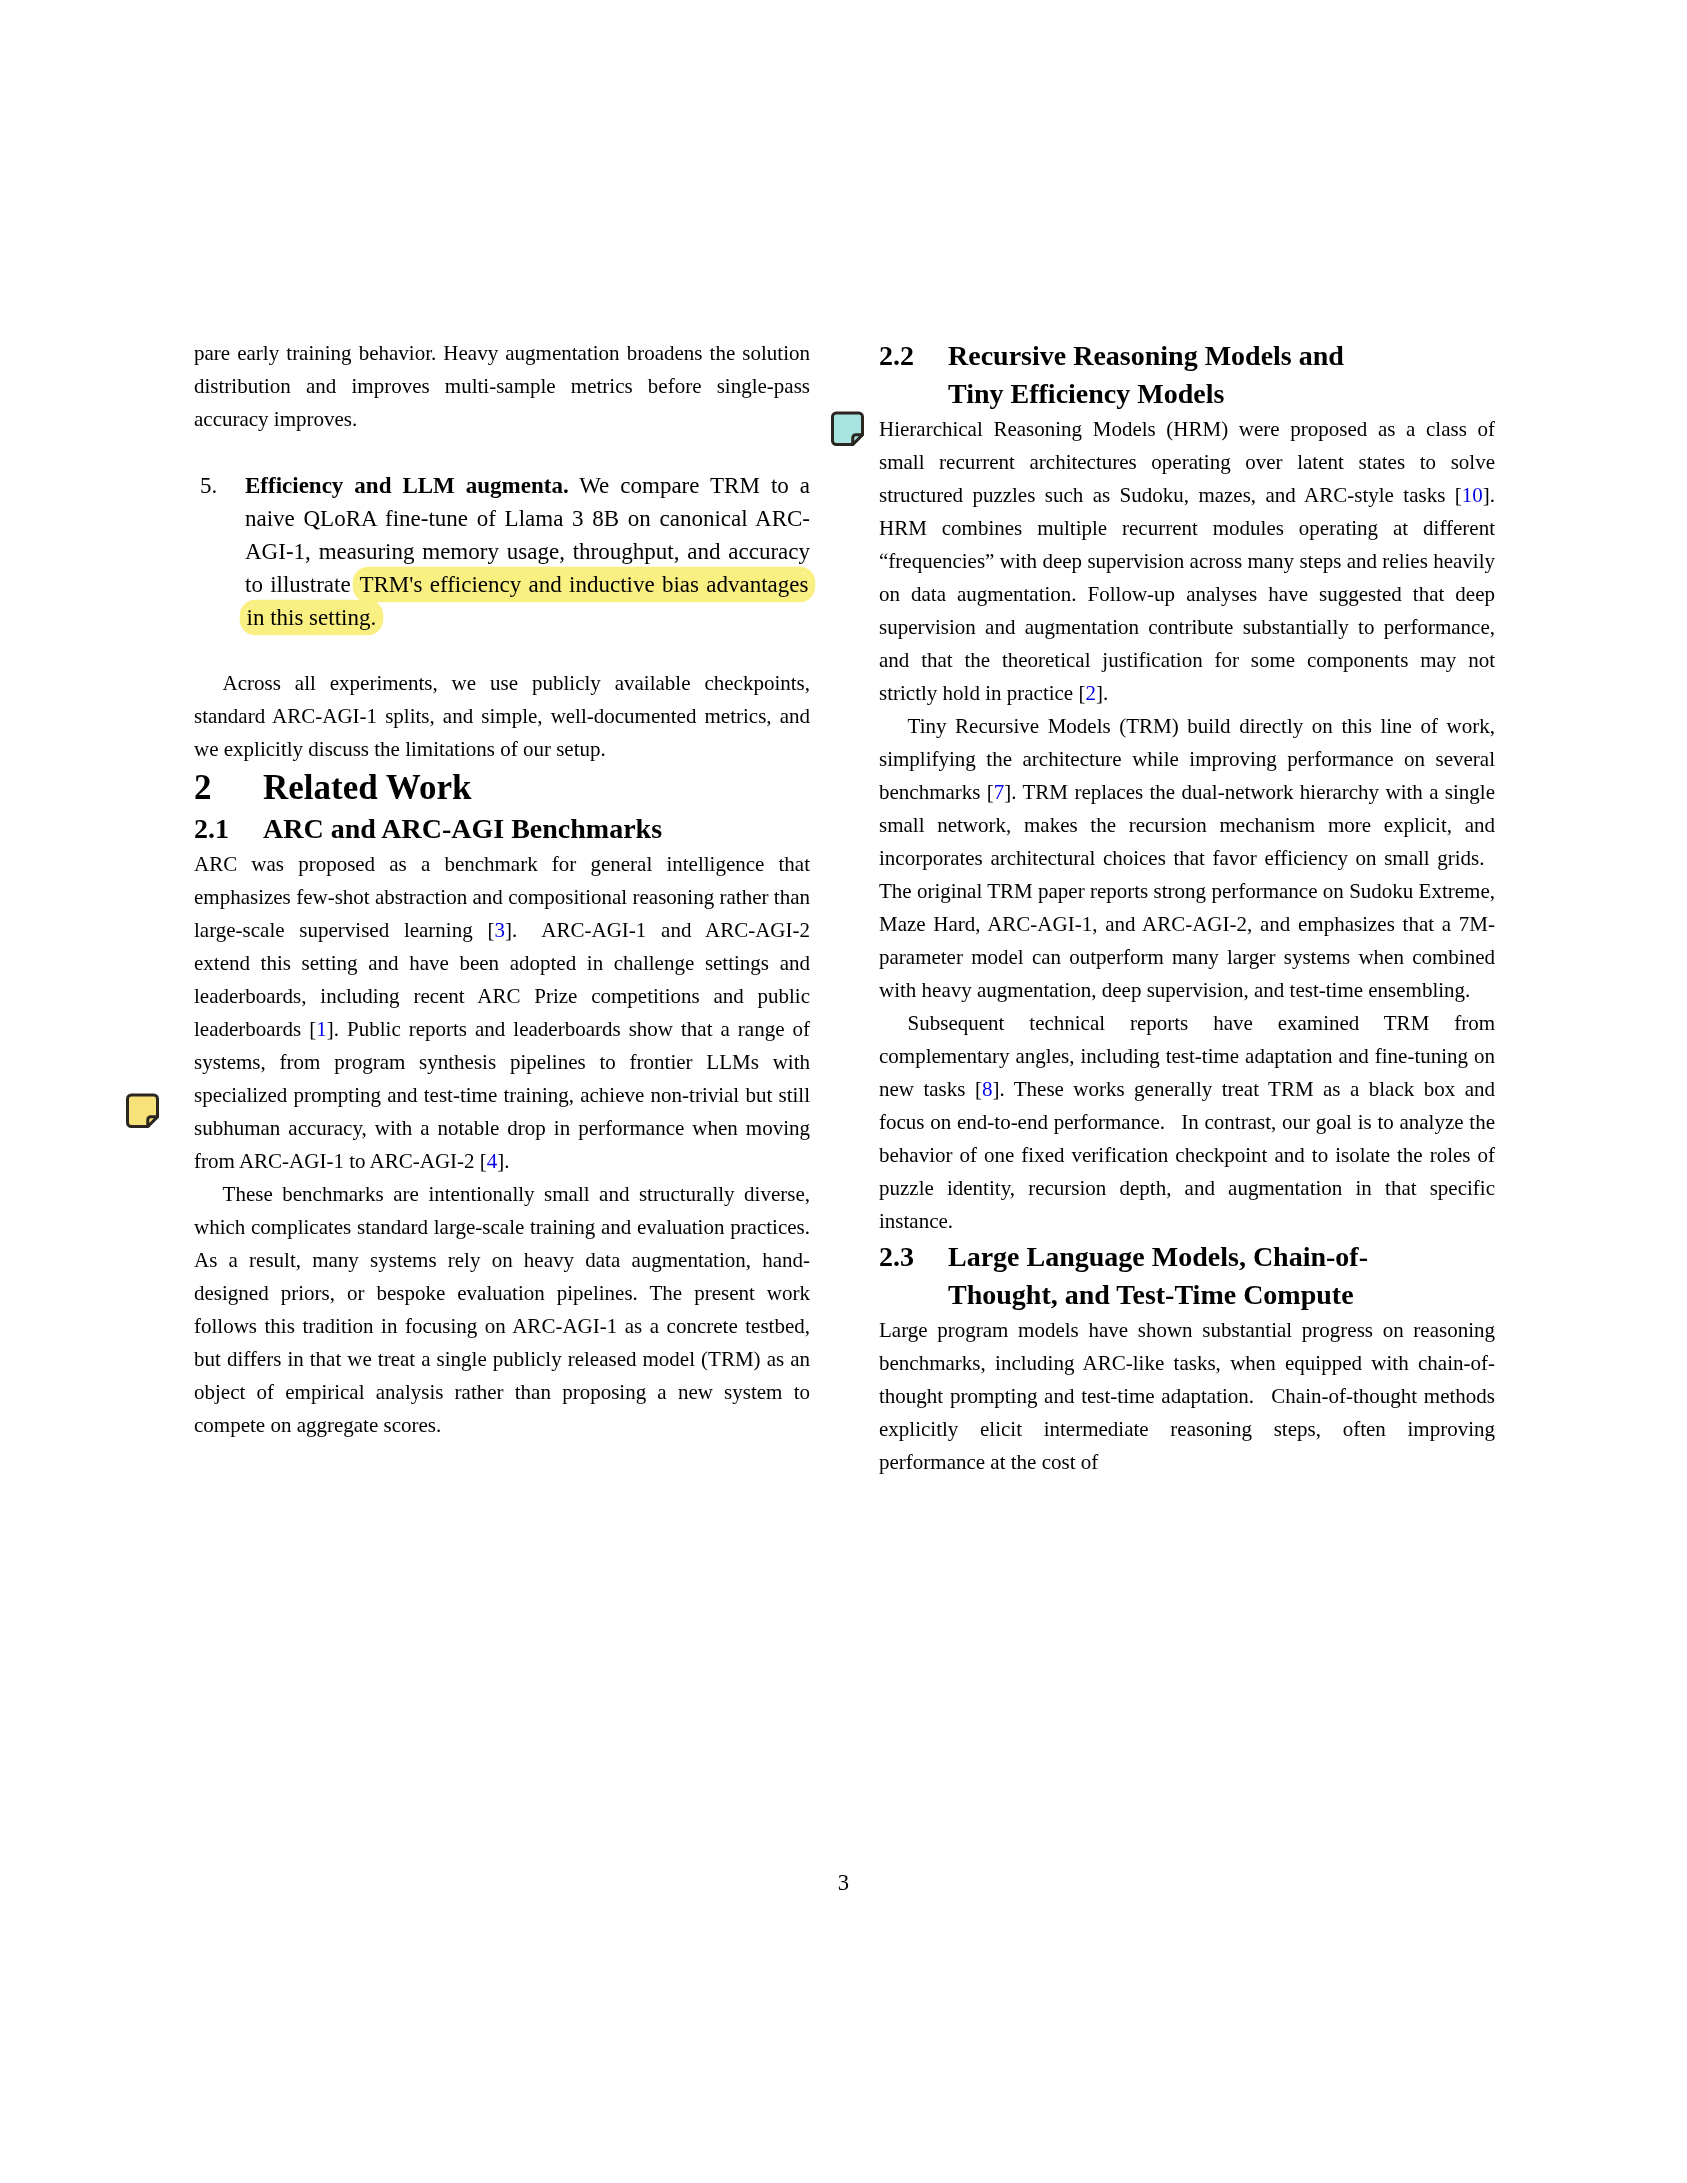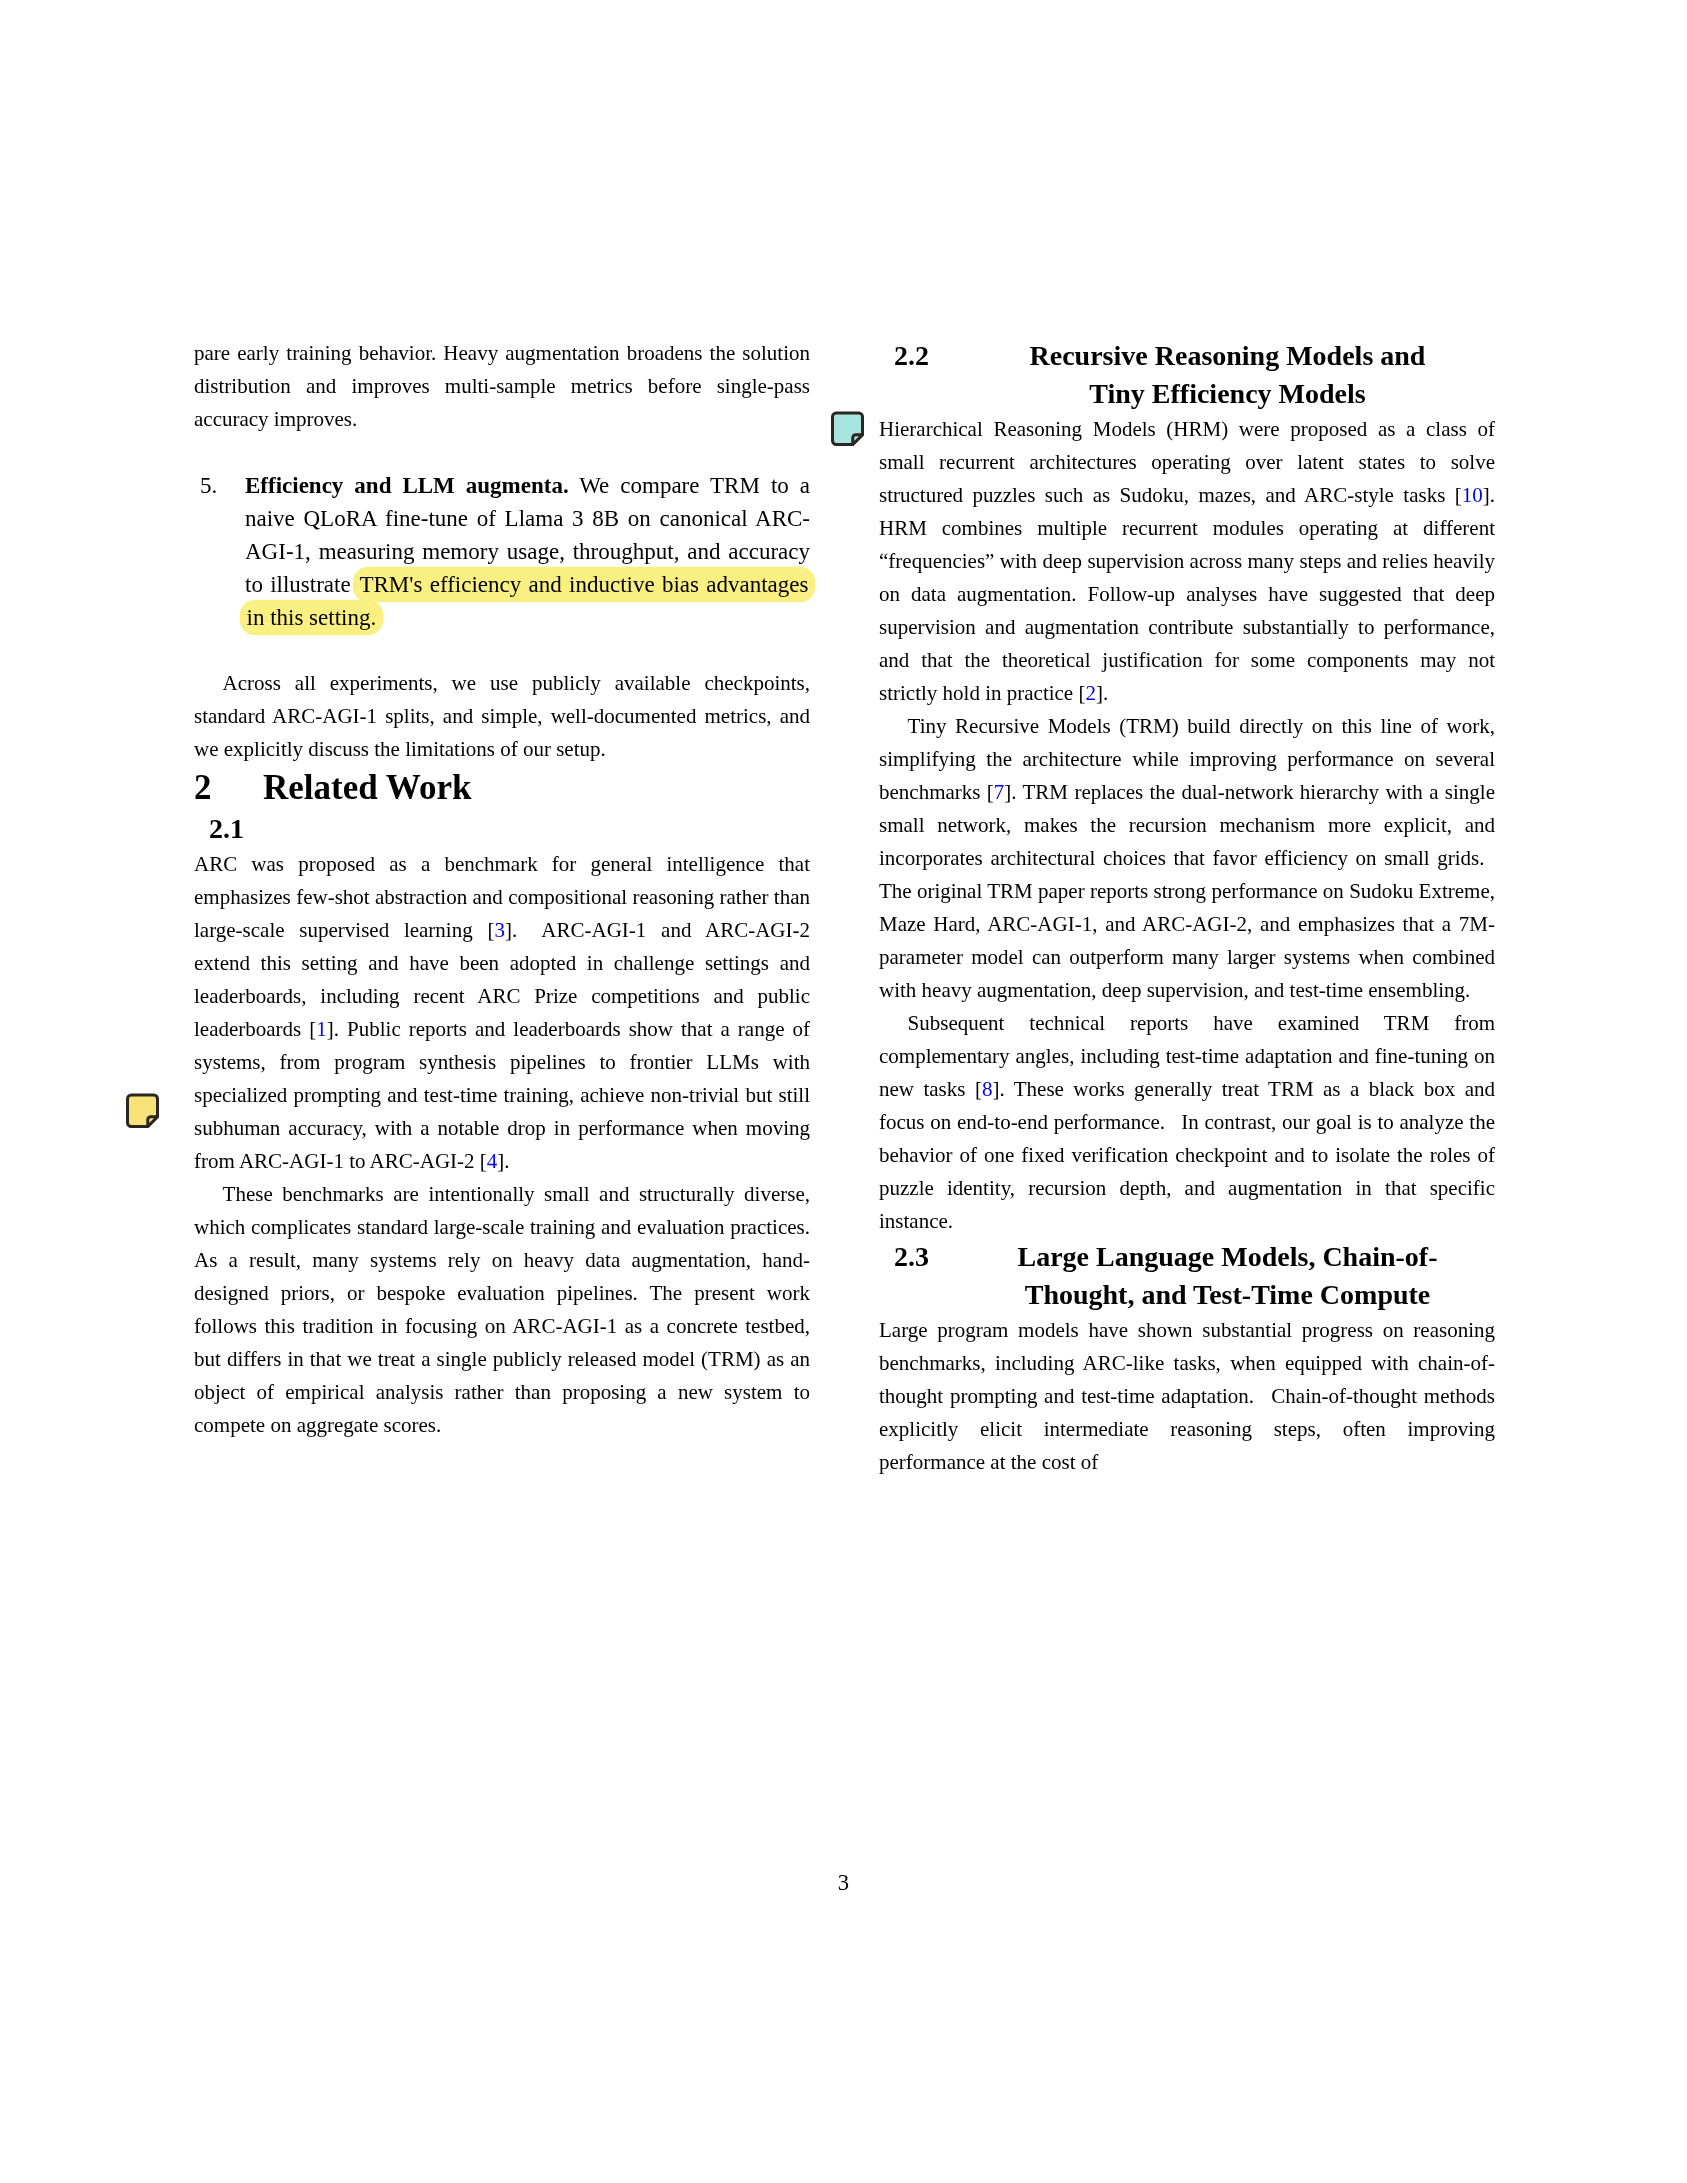--- a/index.html
+++ b/index.html
@@ -82,22 +82,21 @@
     display: flex;
     gap: 0;
   }
   h2.sec .num { width: 69px; flex: 0 0 69px; }
   h3.subsec {
     font-size: 28px;
     font-weight: bold;
     margin: 0;
     line-height: 38px;
     display: flex;
-    gap: 16px;
-    text-align: center;
+    gap: 4px;
   }
   h3.subsec .num { width: 65px; flex: 0 0 65px; }
   h3.subsec .txt { flex: 1 1 auto; }
 
   .h-gap-top-big { margin-top: 72px; }
   .h-gap-top { margin-top: 59px; }
   .h-gap-bottom { margin-bottom: 30px; }
   .h-gap-bottom-sm { margin-bottom: 22.6px; }
 
   
@@ -154,20 +153,21 @@
 
       <p class="para gap-before" style="text-indent:28.6px;">Across all experiments, we use publicly available checkpoints, standard ARC-AGI-1 splits, and simple, well-documented metrics, and we explicitly discuss the limitations of our setup.</p>
 
       <h2 class="sec h-gap-top-big h-gap-bottom">
         <span class="num">2</span>
         <span class="txt">Related Work</span>
       </h2>
 
       <h3 class="subsec h-gap-top h-gap-bottom-sm">
         <span class="num">2.1</span>
+        <span class="txt">ARC and ARC-AGI Benchmarks</span>
       </h3>
 
       <p class="para noindent"><span>ARC was proposed as a benchmark for general in­telligence that emphasizes few-shot abstraction and compositional reasoning rather than large-scale su­pervised learning [</span><a class="cite" href="#">3</a><span>].  ARC-AGI-1 and ARC-AGI-2 extend this setting and have been adopted in challenge settings and leaderboards, including recent ARC Prize competitions and public leaderboards [</span><a class="cite" href="#">1</a><span>]. Public reports and leaderboards show that a range of systems, from program synthesis pipelines to fron­tier LLMs with specialized prompting and test-time training, achieve non-trivial but still subhuman accu­racy, with a notable drop in performance when mov­ing from ARC-AGI-1 to ARC-AGI-2 [</span><a class="cite" href="#">4</a><span>].</span></p>
 
       <p class="para" style="text-indent:28.6px;">These benchmarks are intentionally small and structurally diverse, which complicates standard large-scale training and evaluation practices. As a re­sult, many systems rely on heavy data augmentation, hand-designed priors, or bespoke evaluation pipelines. The present work follows this tradition in focusing on ARC-AGI-1 as a concrete testbed, but differs in that we treat a single publicly released model (TRM) as an object of empirical analysis rather than proposing a new system to compete on aggregate scores.</p>
     </div>
 
     <div class="col">
 
       <h3 class="subsec h-gap-bottom-sm">

